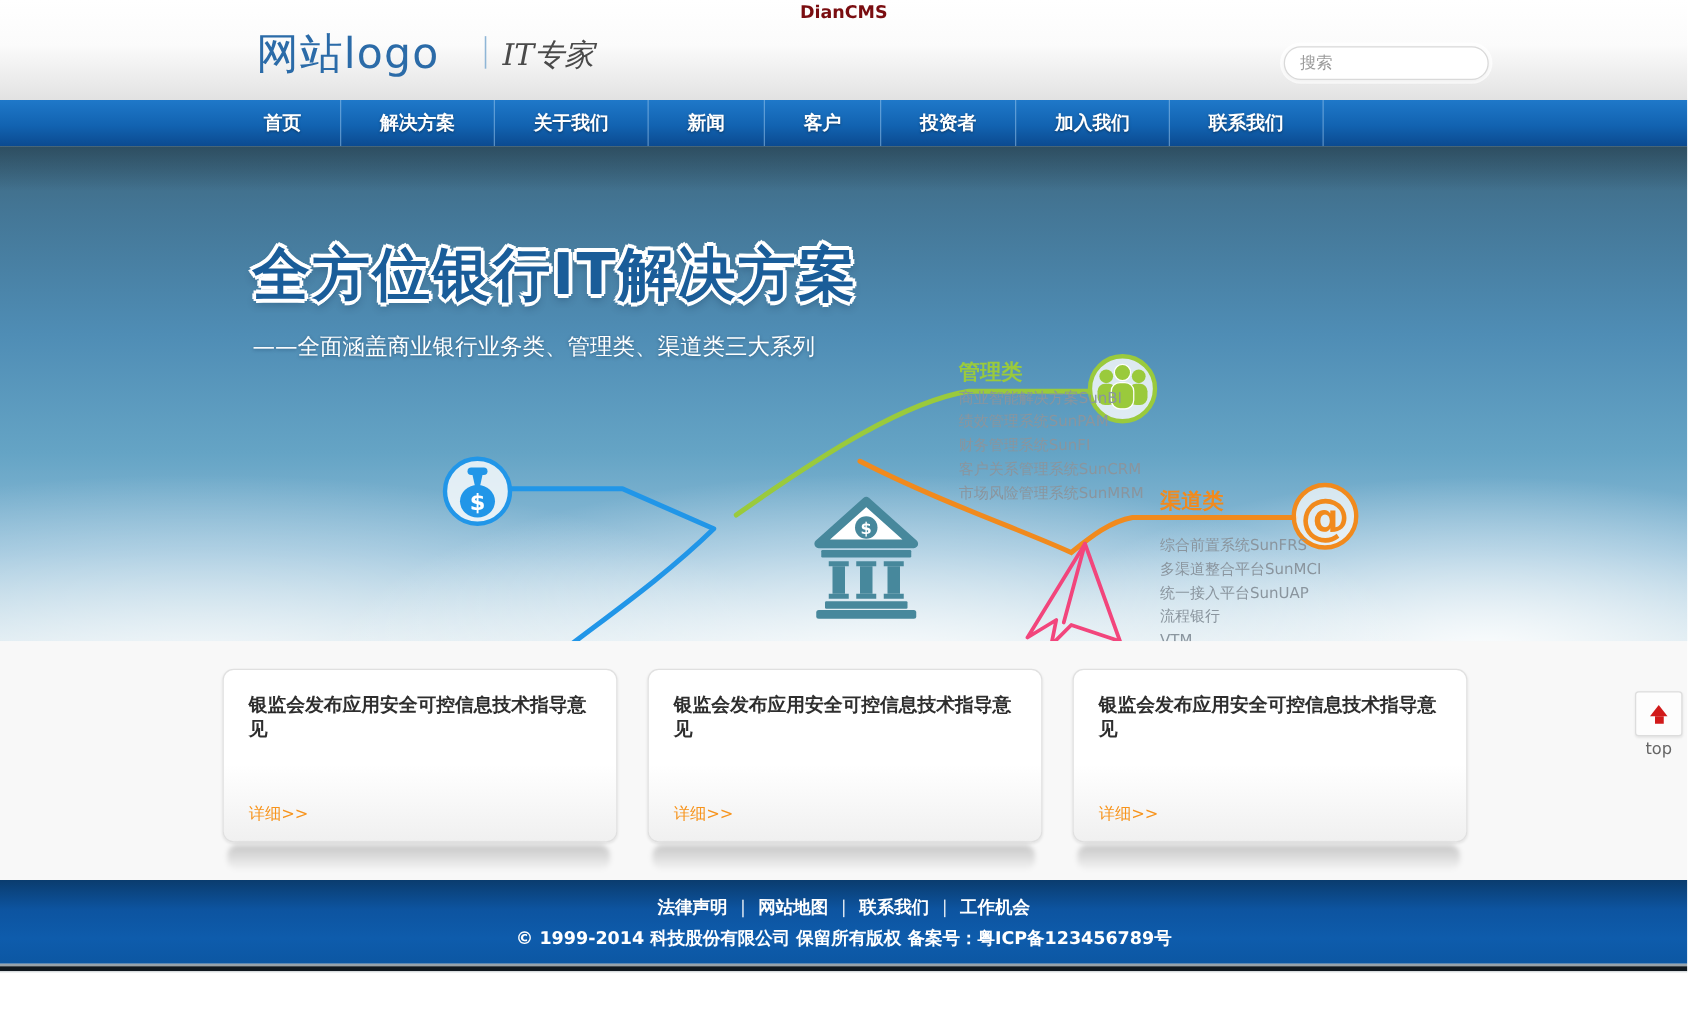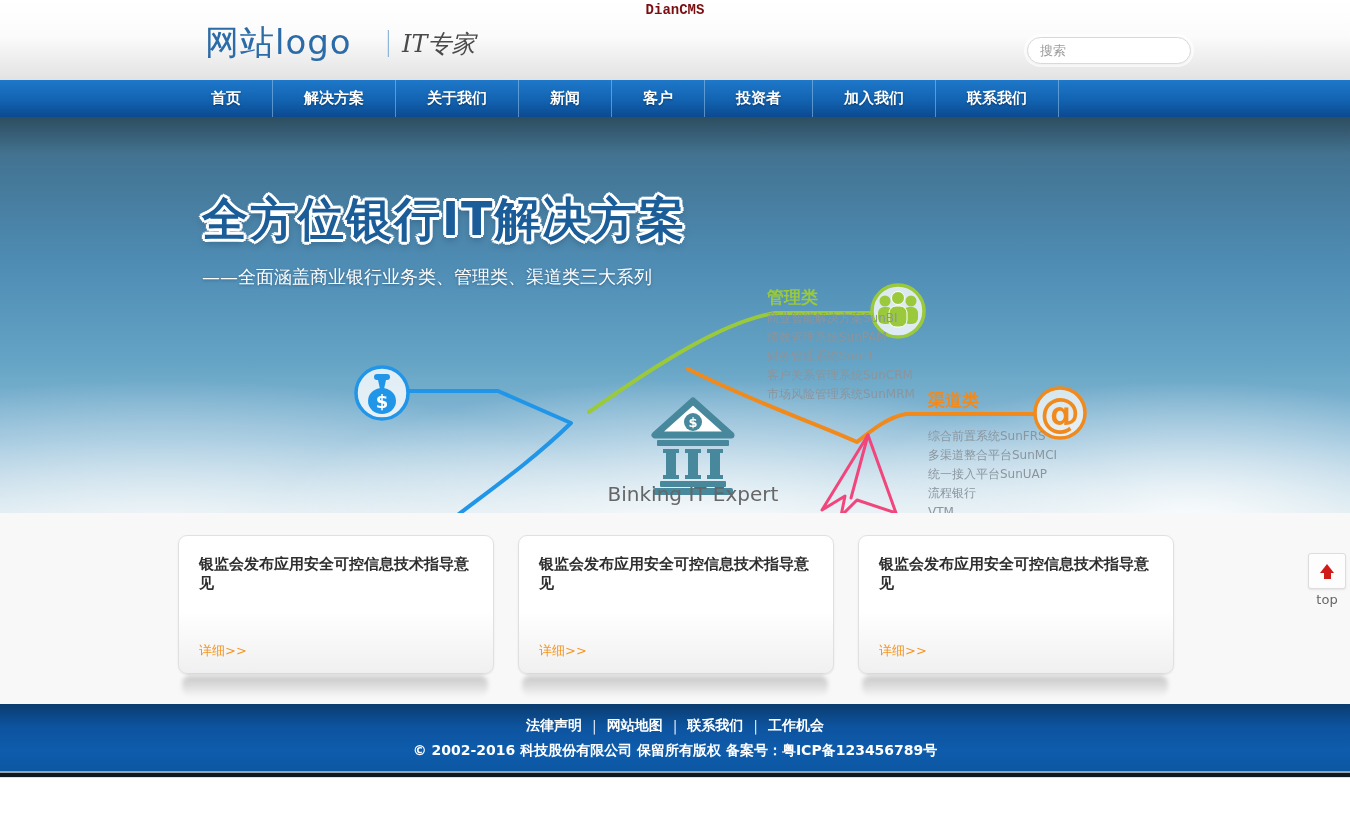--- a/index.html
+++ b/index.html
@@ -3,21 +3,21 @@
 <meta charset="utf-8">
 <style>
   html,body{margin:0;padding:0;background:#fff;}
   .page{position:relative;width:1350px;height:819px;overflow:hidden;
         font-family:"DejaVu Sans","Liberation Sans",sans-serif;background:#fff;}
 
   
   .header{position:relative;width:100%;height:80px;
           background:linear-gradient(180deg,#ffffff 0%,#fbfbfb 45%,#e9e9e9 85%,#e2e2e2 100%);}
   .watermark{position:absolute;top:2px;left:0;width:100%;text-align:center;
-             font-size:14px;font-weight:bold;color:#7a0d10;font-family:Liberation Mono, monospace;}
+             font-size:14px;font-weight:bold;color:#7a0d10;}
   .logo{position:absolute;left:205px;top:20px;font-size:34px;color:#2b6ba8;letter-spacing:1px;}
   .logo-sep{position:absolute;left:384px;top:26px;font-size:26px;color:#8fb6d6;font-weight:200;}
   .slogan{position:absolute;left:402px;top:28px;font-size:24px;color:#4a4a4a;
           font-family:"DejaVu Serif","Liberation Serif",serif;font-style:italic;}
   .search{position:absolute;right:159px;top:37px;width:162px;height:25px;background:#fff;
           border:1px solid #d9d9d9;border-radius:14px;display:flex;align-items:center;
           box-shadow:0 0 0 3px rgba(255,255,255,0.75),0 1px 3px rgba(0,0,0,0.18);overflow:hidden;}
   .search input{flex:1;border:none;outline:none;padding:0 0 0 12px;font-size:13px;color:#555;
           background:transparent;font-family:inherit;}
   .search input::placeholder{color:#9a9a9a;}
@@ -195,21 +195,20 @@
     <div class="grp grp-chan">
       <div class="grp-name" style="color:#f18a1d">渠道类</div>
       <ul class="grp-list">
         <li>综合前置系统SunFRS</li>
         <li>多渠道整合平台SunMCI</li>
         <li>统一接入平台SunUAP</li>
         <li>流程银行</li>
         <li>VTM</li>
       </ul>
     </div>
-    <div class="center-label">Binking IT Expert</div>
   </div>
 
 
   <div class="news">
     <div class="card card-1">
       <div class="card-title">银监会发布应用安全可控信息技术指导意见</div>
       <div class="card-more">详细&gt;&gt;</div>
     </div>
     <div class="card card-2">
       <div class="card-title">银监会发布应用安全可控信息技术指导意见</div>
@@ -236,20 +235,20 @@
     <div class="footer-main">
       <div class="f-links">
         <span class="lnk">法律声明</span>
         <span class="sep">|</span>
         <span class="lnk">网站地图</span>
         <span class="sep">|</span>
         <span class="lnk">联系我们</span>
         <span class="sep">|</span>
         <span class="lnk">工作机会</span>
       </div>
-      <div class="f-copy">© 2002-2016 科技股份有限公司 保留所有版权  备案号：粤ICP备123456789号</div>
+      <div class="f-copy">© 1999-2014 科技股份有限公司 保留所有版权  备案号：粤ICP备123456789号</div>
     </div>
     <div class="stripe-gray"></div>
     <div class="stripe-dark"></div>
     <div class="stripe-light"></div>
   </div>
 
 </div>
 
 </body></html>

